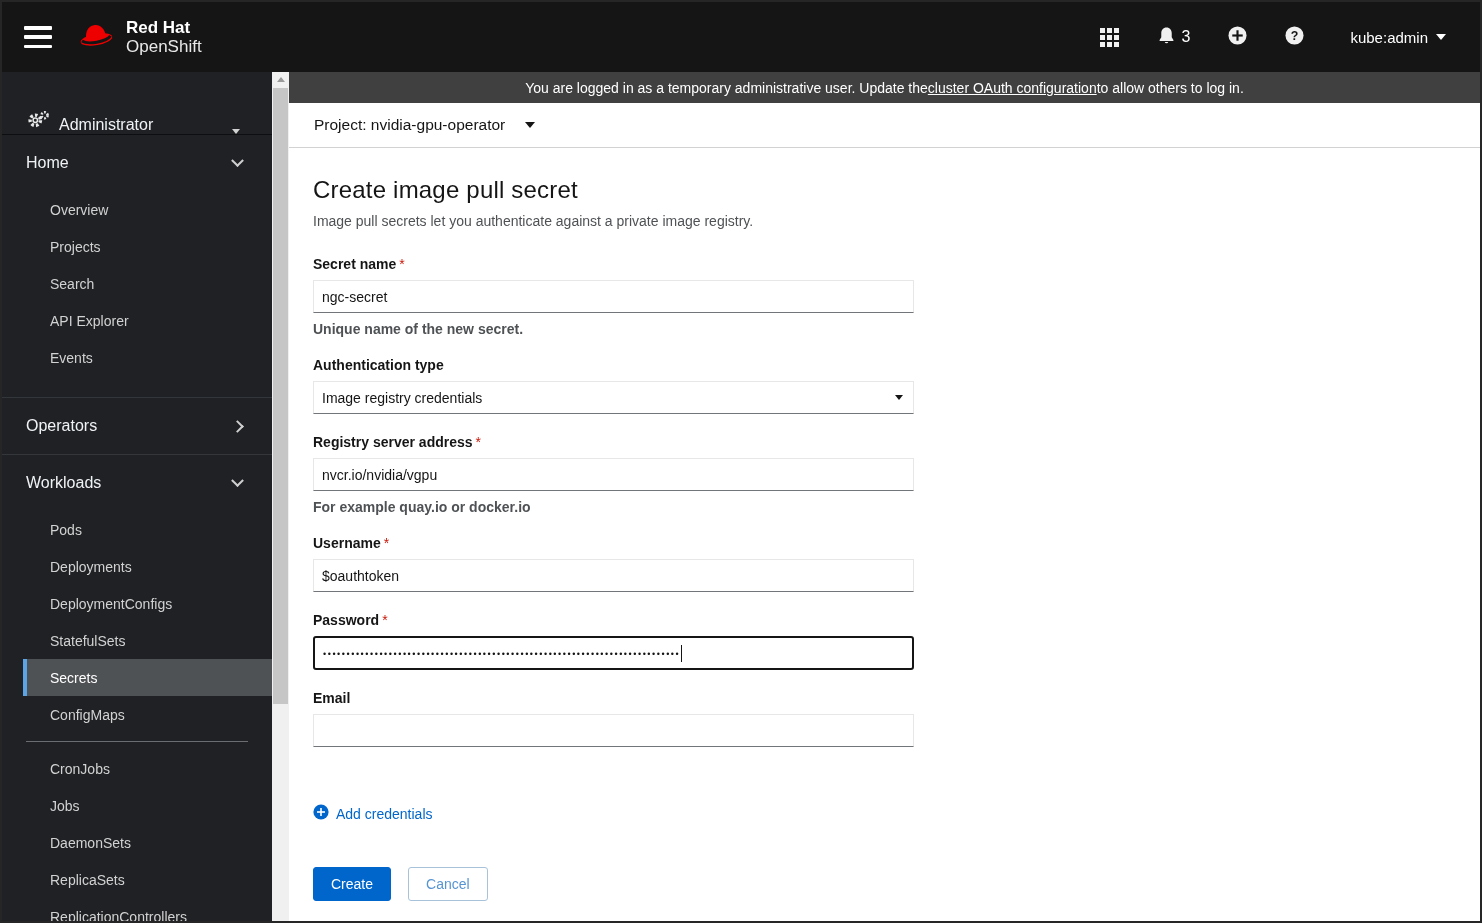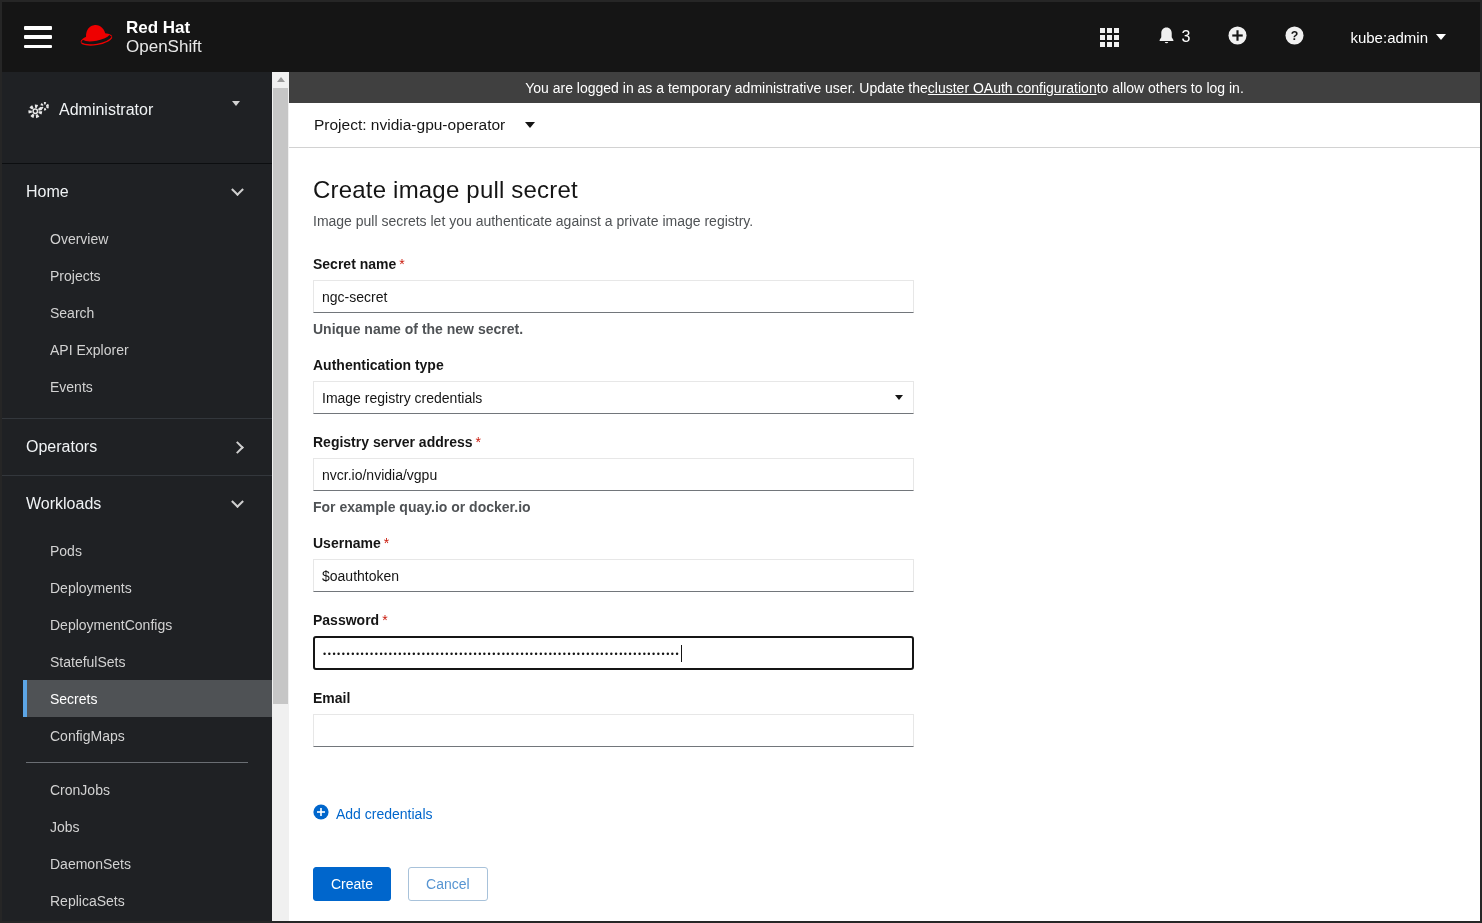--- a/index.html
+++ b/index.html
@@ -25,24 +25,24 @@
   .grid-icon i { background: #f0f0f0; }
   .notif-count { color: #fff; font-size: 16px; }
   .user-menu { display: flex; align-items: center; gap: 8px; margin-left: 8px; color: #fff; font-size: 15px; cursor: pointer; }
   .caret-down { width: 0; height: 0; border-left: 5px solid transparent; border-right: 5px solid transparent; border-top: 6px solid currentColor; display: inline-block; }
 
   
   .app-body { flex: 1; display: flex; min-height: 0; }
 
   
   .sidebar { width: 270px; background: #1f2124; color: #d2d2d2; flex-shrink: 0; overflow: hidden; }
-  .perspective { height: 63px; display: flex; align-items: flex-start; padding-left: 25px; border-bottom: 1px solid #0c0e10; cursor: pointer; margin-top: 29px; }
+  .perspective { height: 63px; display: flex; align-items: flex-end; padding-left: 25px; border-bottom: 1px solid #0c0e10; cursor: pointer; }
   .perspective-label { color: #f0f3f5; font-size: 16px; margin-left: 10px; }
   .perspective .caret-down { margin-left: auto; margin-right: 32px; color: #d2d2d2; border-top-width: 5px; border-left-width: 4.5px; border-right-width: 4.5px; }
-  .nav-section { border-bottom: 1px solid #33373c; padding-bottom: 13px; }
+  .nav-section { border-bottom: 1px solid #33373c; padding-bottom: 21px; }
   .nav-section.collapsed { padding-bottom: 0; }
   .section-header { height: 56px; display: flex; align-items: center; padding: 0 30px 0 24px; cursor: pointer; }
   .section-label { color: #f0f3f5; font-size: 16px; }
   .chev { width: 9px; height: 9px; border-right: 2px solid #cfcfcf; border-bottom: 2px solid #cfcfcf; margin-left: auto; }
   .chev.down { transform: rotate(45deg) translate(-2px,-2px); }
   .chev.right { transform: rotate(-45deg); }
   .nav-item { height: 37px; display: flex; align-items: center; font-size: 14px; color: #d2d2d2; cursor: pointer;
     margin-left: 21px; padding-left: 27px; text-decoration: none; }
   .nav-item.selected { background: #4f5255; color: #fff; border-left: 4px solid #5ca5e5; padding-left: 23px; }
   .nav-divider { height: 1px; background: #6a6e73; margin: 8px 24px 8px 24px; }

